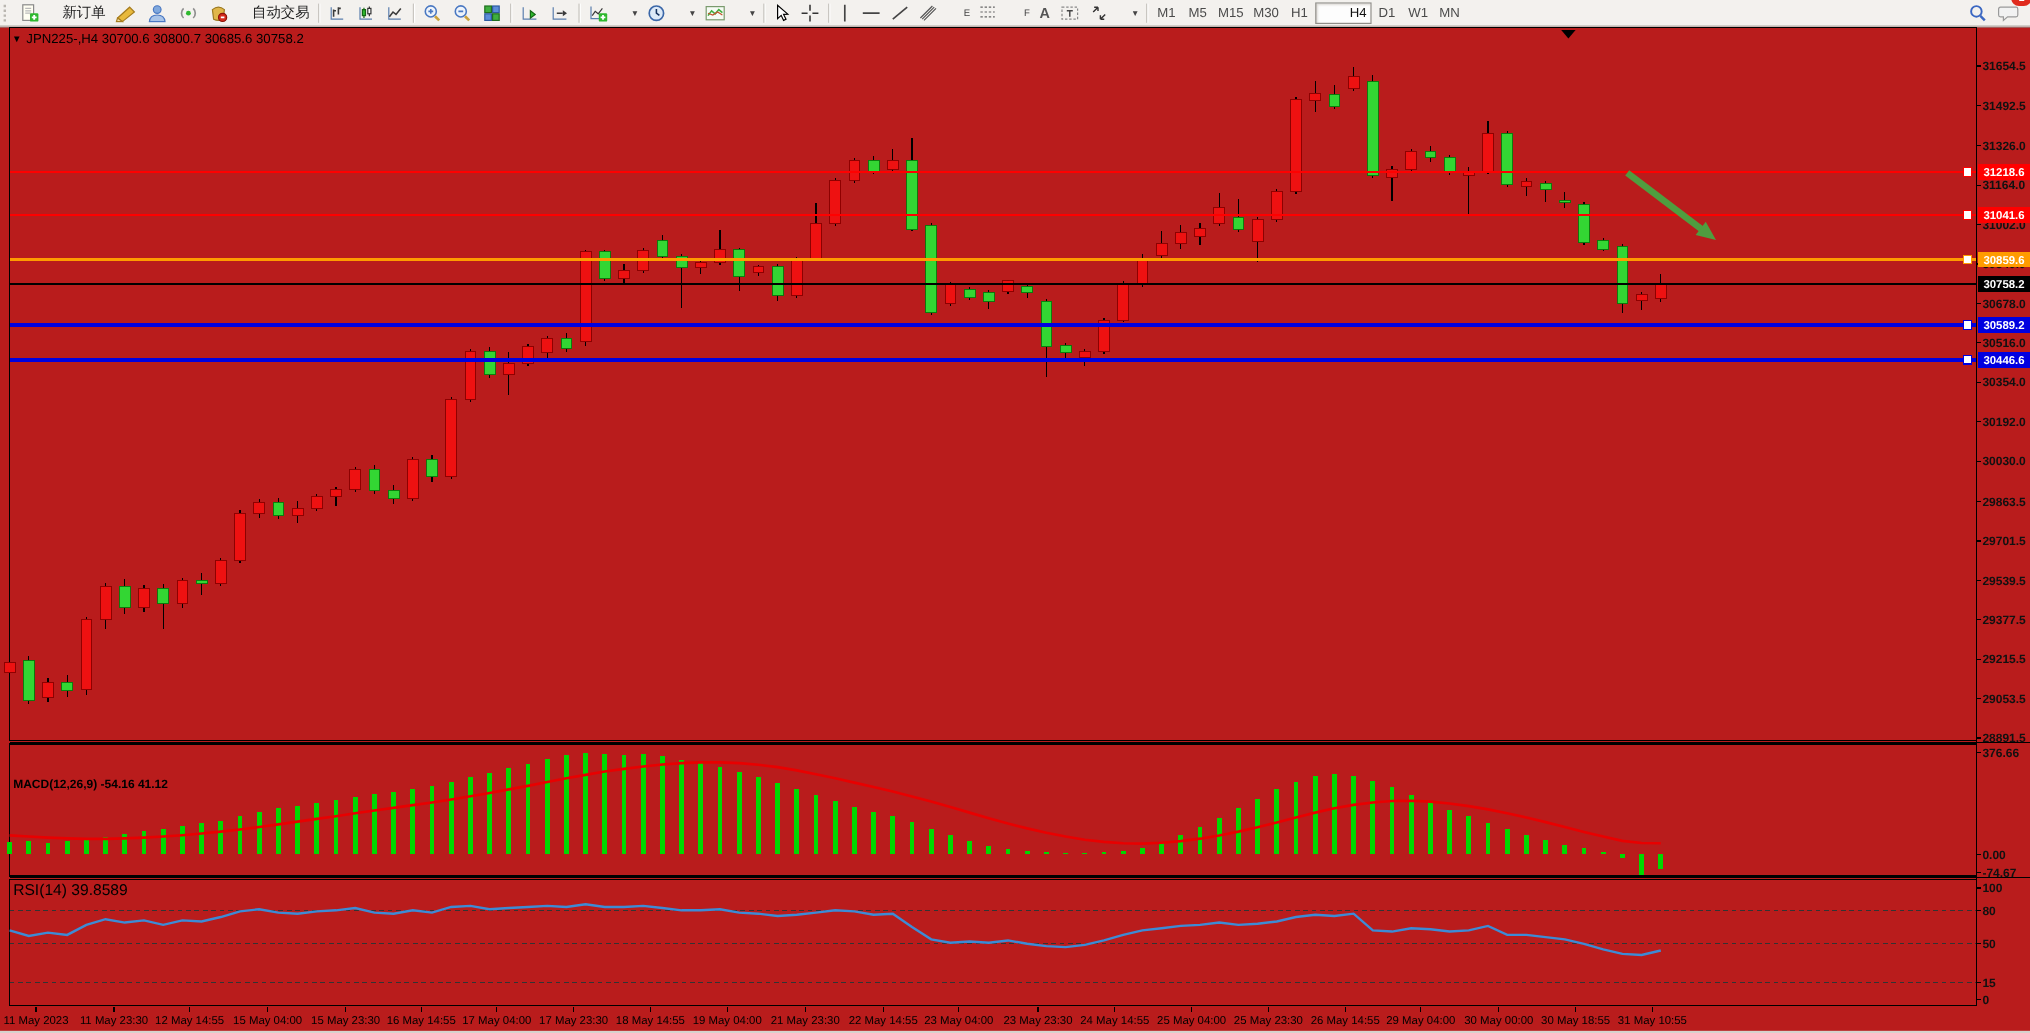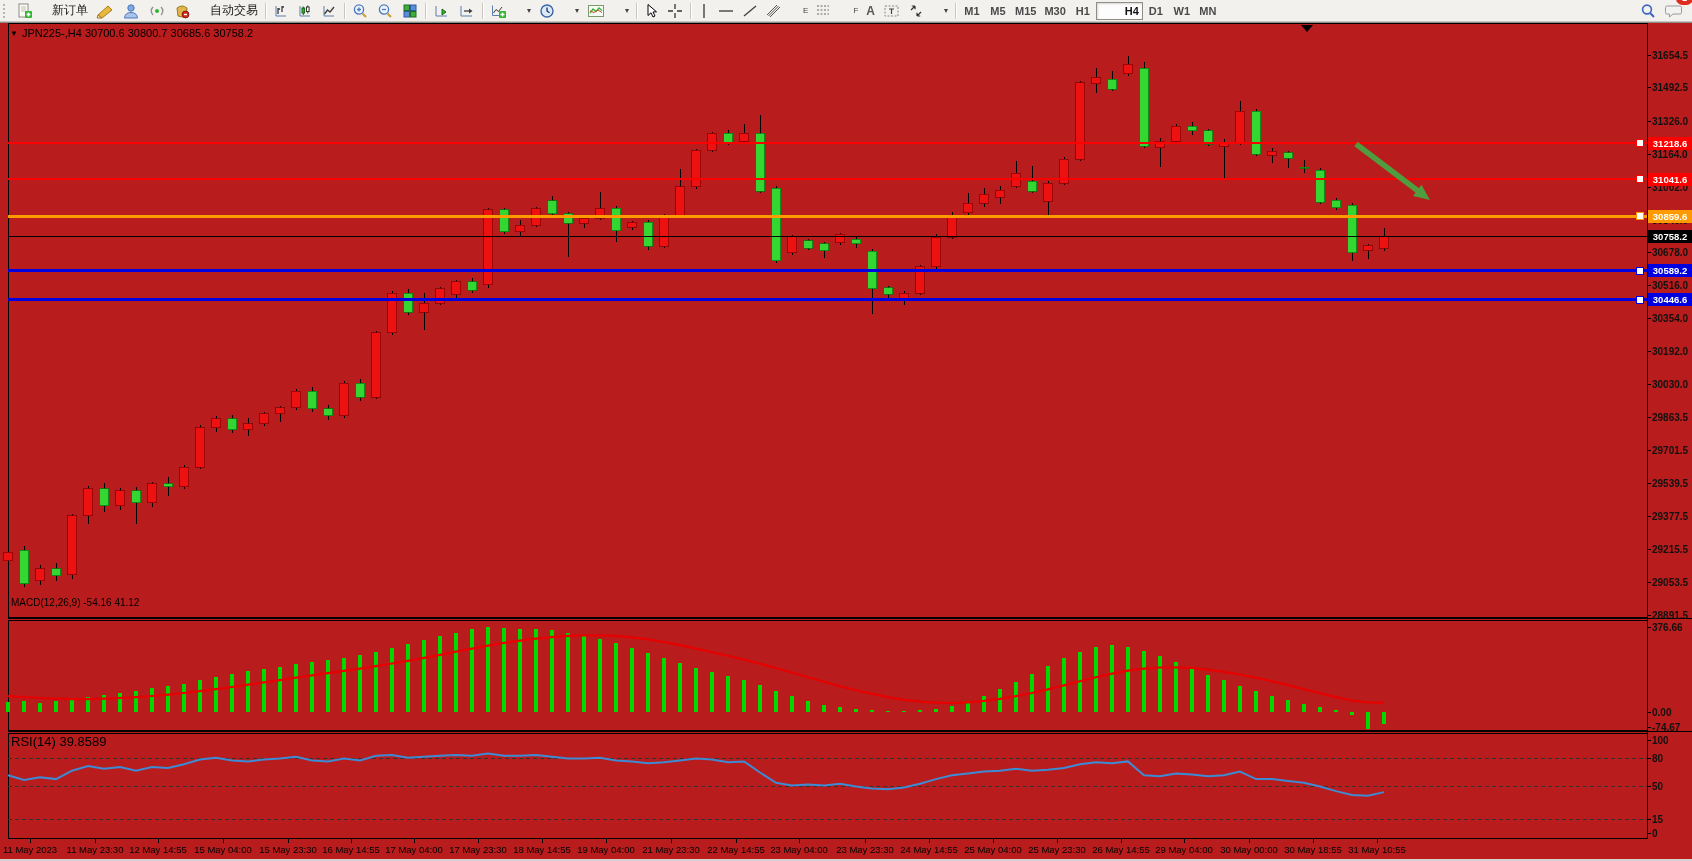--- a/index.html
+++ b/index.html
@@ -8,34 +8,34 @@
   .toolbar{position:absolute;left:0;top:0;width:1692px;height:21px;background:#f3f1ee;
     border-bottom:1px solid #c9c6c1;display:flex;align-items:center;z-index:5;}
   .tgroup{display:flex;align-items:center;height:21px;}
   .grip{width:4px;height:14px;border-left:2px dotted #b9b6b0;margin:0 4px 0 3px;}
   .tbtn{display:flex;align-items:center;gap:19px;border:1px solid transparent;background:transparent;
     padding:16px 3px;height:19px;cursor:pointer;font-family:inherit;}
   .tbtn span.lbl{font-size:12px;color:#222;white-space:nowrap;}
   .tbtn svg{display:block;}
   .caret{font-size:8px;color:#444;margin-left:1px;}
   .sep{width:1px;height:16px;background:#c9c6c1;margin:0 3px;box-shadow:1px 0 0 #fff;}
-  .tfbtn{font-size:11px;font-weight:bold;color:#4a4a4a;background:transparent;border:1px solid transparent;
+  .tfbtn{font-size:11px;font-weight:normal;color:#4a4a4a;background:transparent;border:1px solid transparent;
     height:18px;min-width:26px;padding:0 3px;cursor:pointer;font-family:inherit;}
   .tfbtn.active{background:#fdfdfd;border:1px solid #8f8d88;box-shadow:inset 1px 1px 2px #d8d5d0;color:#111;padding-left:28px;}
   .toolbar-right{margin-left:auto;display:flex;align-items:center;margin-right:4px;position:relative;}
   .badge{position:absolute;top:-3px;right:-6px;background:#e02b1d;color:#fff;border-radius:8px;
     min-width:13px;height:13px;font-size:9px;font-weight:bold;text-align:center;line-height:13px;padding:0 2px;}
   
   .chartwrap{position:absolute;left:0;top:22px;width:1692px;height:836px;background:#b91c1c;
     border-top:1px solid #8f8d88;}
   #chart-svg{position:absolute;left:0;top:-22px;z-index:1;}
   .overlay-label{position:absolute;z-index:3;font-size:11px;color:#000;white-space:nowrap;}
   #main-title{left:10px;top:4px;}
   #main-title .tri{font-size:8px;margin-right:4px;vertical-align:1px;}
-  #macd-label{left:11px;top:574px;font-size:10px;}
+  #macd-label{left:11px;top:626px;font-size:10px;font-weight:bold;}
   #rsi-label{left:11px;top:711px;font-size:13px;}
 </style>
 </head>
 <body>
 
 <div class="toolbar">
   <div class="tgroup">
     <div class="grip"></div>
     <button class="tbtn">
       <svg width="16" height="16" viewBox="0 0 16 16">

